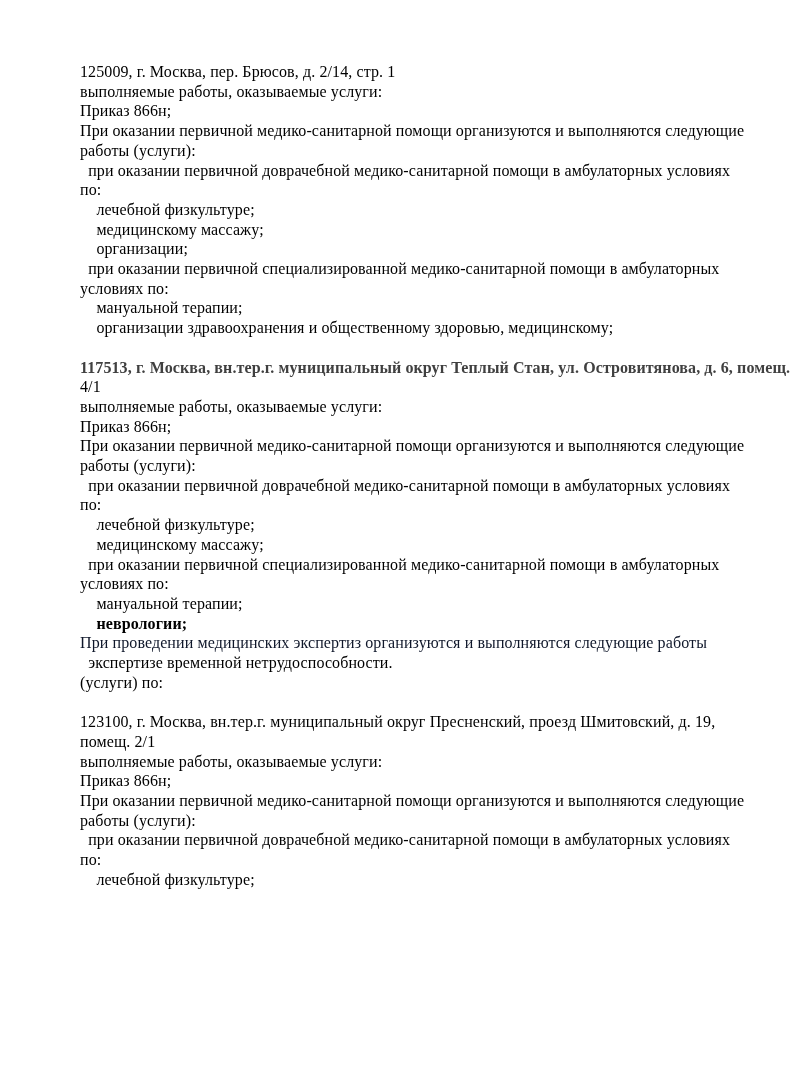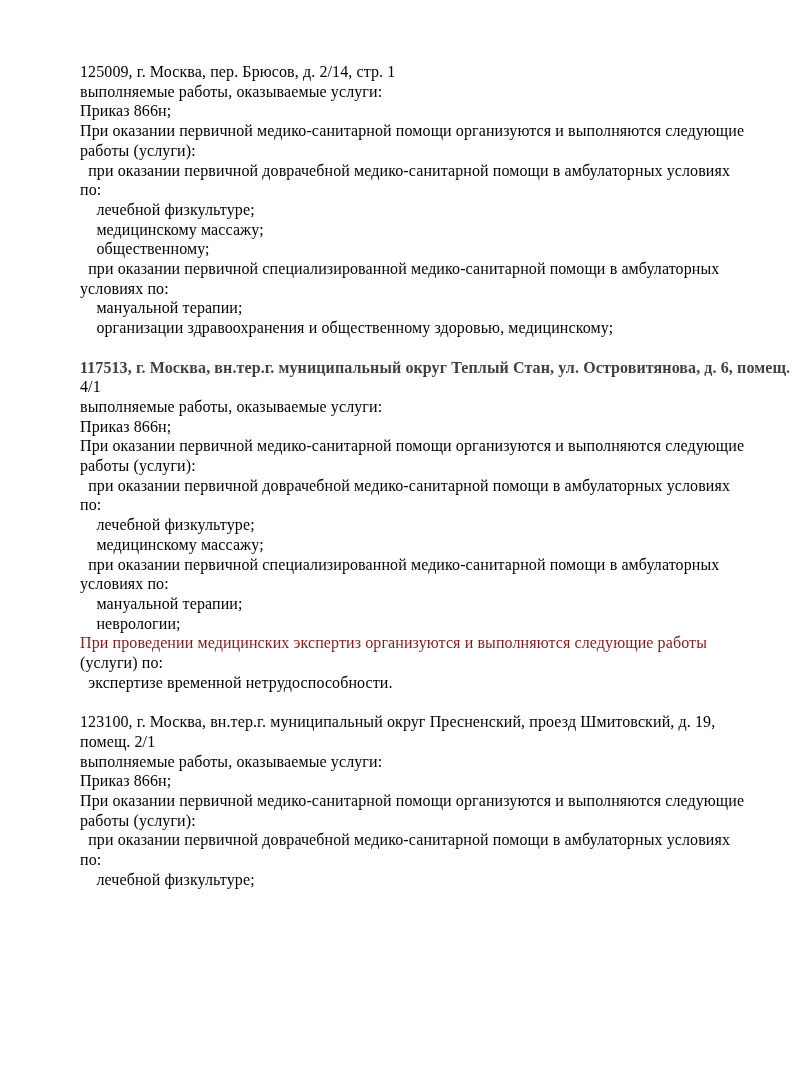--- a/index.html
+++ b/index.html
@@ -41,44 +41,44 @@
     <div class="license-section">
       <div class="text-line" style="color: rgb(0, 0, 0);">125009, г. Москва, пер. Брюсов, д. 2/14, стр. 1</div>
       <div class="text-line" style="color: rgb(0, 0, 0);">выполняемые работы, оказываемые услуги:</div>
       <div class="text-line" style="color: rgb(0, 0, 0);">Приказ 866н;</div>
       <div class="text-line" style="color: rgb(0, 0, 0);">При оказании первичной медико-санитарной помощи организуются и выполняются следующие</div>
       <div class="text-line" style="color: rgb(0, 0, 0);">работы (услуги):</div>
       <div class="text-line" style="color: rgb(0, 0, 0);">  при оказании первичной доврачебной медико-санитарной помощи в амбулаторных условиях</div>
       <div class="text-line" style="color: rgb(0, 0, 0);">по:</div>
       <div class="text-line" style="color: rgb(0, 0, 0);">    лечебной физкультуре;</div>
       <div class="text-line" style="color: rgb(0, 0, 0);">    медицинскому массажу;</div>
-      <div class="text-line" style="color: rgb(0, 0, 0);">    общественному;</div>
+      <div class="text-line" style="color: rgb(0, 0, 0);">    организации;</div>
       <div class="text-line" style="color: rgb(0, 0, 0);">  при оказании первичной специализированной медико-санитарной помощи в амбулаторных</div>
       <div class="text-line" style="color: rgb(0, 0, 0);">условиях по:</div>
       <div class="text-line" style="color: rgb(0, 0, 0);">    мануальной терапии;</div>
       <div class="text-line" style="color: rgb(0, 0, 0);">    организации здравоохранения и общественному здоровью, медицинскому;</div>
     </div>
     <div class="license-section">
       <div class="text-line" style="color: #404040; font-weight: bold;">117513, г. Москва, вн.тер.г. муниципальный округ Теплый Стан, ул. Островитянова, д. 6, помещ.</div>
       <div class="text-line" style="color: rgb(0, 0, 0);">4/1</div>
       <div class="text-line" style="color: rgb(0, 0, 0);">выполняемые работы, оказываемые услуги:</div>
       <div class="text-line" style="color: rgb(0, 0, 0);">Приказ 866н;</div>
       <div class="text-line" style="color: rgb(0, 0, 0);">При оказании первичной медико-санитарной помощи организуются и выполняются следующие</div>
       <div class="text-line" style="color: rgb(0, 0, 0);">работы (услуги):</div>
       <div class="text-line" style="color: rgb(0, 0, 0);">  при оказании первичной доврачебной медико-санитарной помощи в амбулаторных условиях</div>
       <div class="text-line" style="color: rgb(0, 0, 0);">по:</div>
       <div class="text-line" style="color: rgb(0, 0, 0);">    лечебной физкультуре;</div>
       <div class="text-line" style="color: rgb(0, 0, 0);">    медицинскому массажу;</div>
       <div class="text-line" style="color: rgb(0, 0, 0);">  при оказании первичной специализированной медико-санитарной помощи в амбулаторных</div>
       <div class="text-line" style="color: rgb(0, 0, 0);">условиях по:</div>
       <div class="text-line" style="color: rgb(0, 0, 0);">    мануальной терапии;</div>
-      <div class="text-line" style="color: rgb(0, 0, 0);">    неврологии;</div>
-      <div class="text-line" style="color: #7f1d1d;">При проведении медицинских экспертиз организуются и выполняются следующие работы</div>
+      <div class="text-line" style="color: rgb(0, 0, 0); font-weight: bold;">    неврологии;</div>
+      <div class="text-line" style="color: #0f172a;">При проведении медицинских экспертиз организуются и выполняются следующие работы</div>
+      <div class="text-line" style="color: rgb(0, 0, 0);">  экспертизе временной нетрудоспособности.</div>
       <div class="text-line" style="color: rgb(0, 0, 0);">(услуги) по:</div>
-      <div class="text-line" style="color: rgb(0, 0, 0);">  экспертизе временной нетрудоспособности.</div>
     </div>
     <div class="license-section">
       <div class="text-line" style="color: rgb(0, 0, 0);">123100, г. Москва, вн.тер.г. муниципальный округ Пресненский, проезд Шмитовский, д. 19,</div>
       <div class="text-line" style="color: rgb(0, 0, 0);">помещ. 2/1</div>
       <div class="text-line" style="color: rgb(0, 0, 0);">выполняемые работы, оказываемые услуги:</div>
       <div class="text-line" style="color: rgb(0, 0, 0);">Приказ 866н;</div>
       <div class="text-line" style="color: rgb(0, 0, 0);">При оказании первичной медико-санитарной помощи организуются и выполняются следующие</div>
       <div class="text-line" style="color: rgb(0, 0, 0);">работы (услуги):</div>
       <div class="text-line" style="color: rgb(0, 0, 0);">  при оказании первичной доврачебной медико-санитарной помощи в амбулаторных условиях</div>
       <div class="text-line" style="color: rgb(0, 0, 0);">по:</div>

